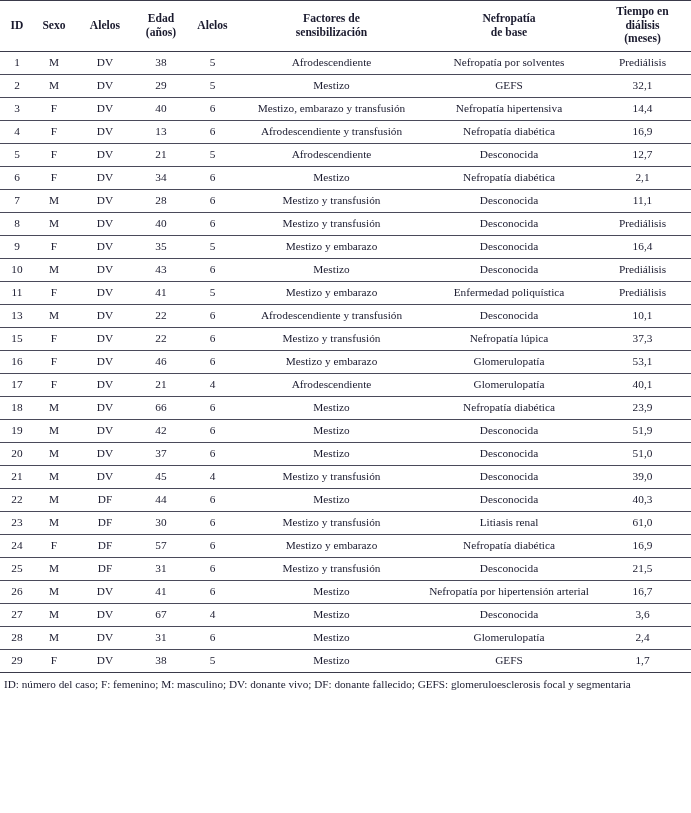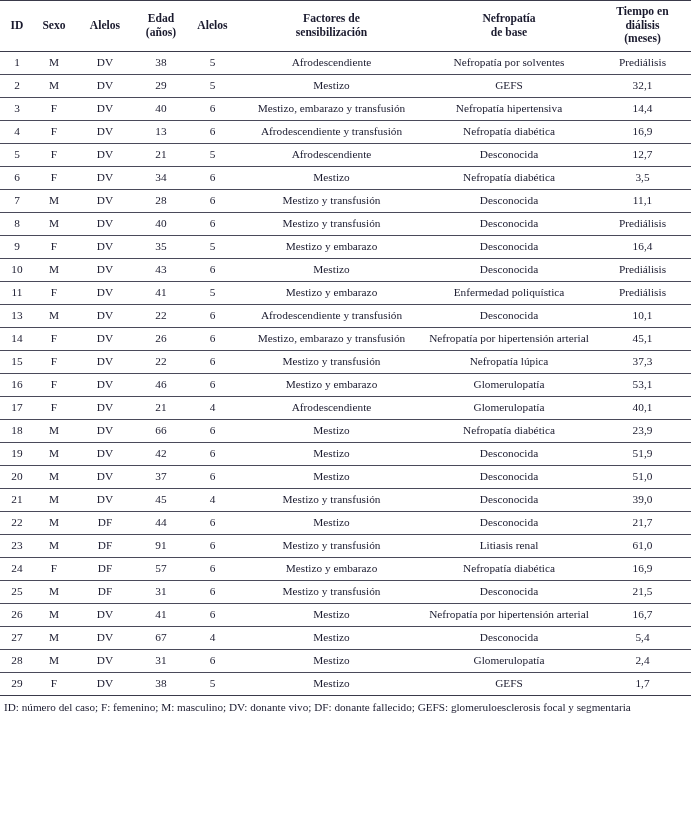--- a/index.html
+++ b/index.html
@@ -158,21 +158,21 @@
           <td class="ta-c">12,7</td>
         </tr>
         <tr>
           <td class="ta-c">6</td>
           <td class="ta-c">F</td>
           <td class="ta-c">DV</td>
           <td class="ta-c">34</td>
           <td class="ta-c">6</td>
           <td class="ta-l cell-fact">Mestizo</td>
           <td class="ta-l cell-diag">Nefropatía diabética</td>
-          <td class="ta-c">3,5</td>
+          <td class="ta-c">2,1</td>
         </tr>
         <tr>
           <td class="ta-c">7</td>
           <td class="ta-c">M</td>
           <td class="ta-c">DV</td>
           <td class="ta-c">28</td>
           <td class="ta-c">6</td>
           <td class="ta-l cell-fact">Mestizo y transfusión</td>
           <td class="ta-l cell-diag">Desconocida</td>
           <td class="ta-c">11,1</td>
@@ -219,30 +219,20 @@
         </tr>
         <tr>
           <td class="ta-c">13</td>
           <td class="ta-c">M</td>
           <td class="ta-c">DV</td>
           <td class="ta-c">22</td>
           <td class="ta-c">6</td>
           <td class="ta-l cell-fact">Afrodescendiente y transfusión</td>
           <td class="ta-l cell-diag">Desconocida</td>
           <td class="ta-c">10,1</td>
-        </tr>
-        <tr>
-          <td class="ta-c">14</td>
-          <td class="ta-c">F</td>
-          <td class="ta-c">DV</td>
-          <td class="ta-c">26</td>
-          <td class="ta-c">6</td>
-          <td class="ta-l cell-fact">Mestizo, embarazo y transfusión</td>
-          <td class="ta-l cell-diag">Nefropatía por hipertensión arterial</td>
-          <td class="ta-c">45,1</td>
         </tr>
         <tr>
           <td class="ta-c">15</td>
           <td class="ta-c">F</td>
           <td class="ta-c">DV</td>
           <td class="ta-c">22</td>
           <td class="ta-c">6</td>
           <td class="ta-l cell-fact">Mestizo y transfusión</td>
           <td class="ta-l cell-diag">Nefropatía lúpica</td>
           <td class="ta-c">37,3</td>
@@ -308,27 +298,27 @@
           <td class="ta-c">39,0</td>
         </tr>
         <tr>
           <td class="ta-c">22</td>
           <td class="ta-c">M</td>
           <td class="ta-c">DF</td>
           <td class="ta-c">44</td>
           <td class="ta-c">6</td>
           <td class="ta-l cell-fact">Mestizo</td>
           <td class="ta-l cell-diag">Desconocida</td>
-          <td class="ta-c">21,7</td>
+          <td class="ta-c">40,3</td>
         </tr>
         <tr>
           <td class="ta-c">23</td>
           <td class="ta-c">M</td>
           <td class="ta-c">DF</td>
-          <td class="ta-c">91</td>
+          <td class="ta-c">30</td>
           <td class="ta-c">6</td>
           <td class="ta-l cell-fact">Mestizo y transfusión</td>
           <td class="ta-l cell-diag">Litiasis renal</td>
           <td class="ta-c">61,0</td>
         </tr>
         <tr>
           <td class="ta-c">24</td>
           <td class="ta-c">F</td>
           <td class="ta-c">DF</td>
           <td class="ta-c">57</td>
@@ -358,21 +348,21 @@
           <td class="ta-c">16,7</td>
         </tr>
         <tr>
           <td class="ta-c">27</td>
           <td class="ta-c">M</td>
           <td class="ta-c">DV</td>
           <td class="ta-c">67</td>
           <td class="ta-c">4</td>
           <td class="ta-l cell-fact">Mestizo</td>
           <td class="ta-l cell-diag">Desconocida</td>
-          <td class="ta-c">5,4</td>
+          <td class="ta-c">3,6</td>
         </tr>
         <tr>
           <td class="ta-c">28</td>
           <td class="ta-c">M</td>
           <td class="ta-c">DV</td>
           <td class="ta-c">31</td>
           <td class="ta-c">6</td>
           <td class="ta-l cell-fact">Mestizo</td>
           <td class="ta-l cell-diag">Glomerulopatía</td>
           <td class="ta-c">2,4</td>

